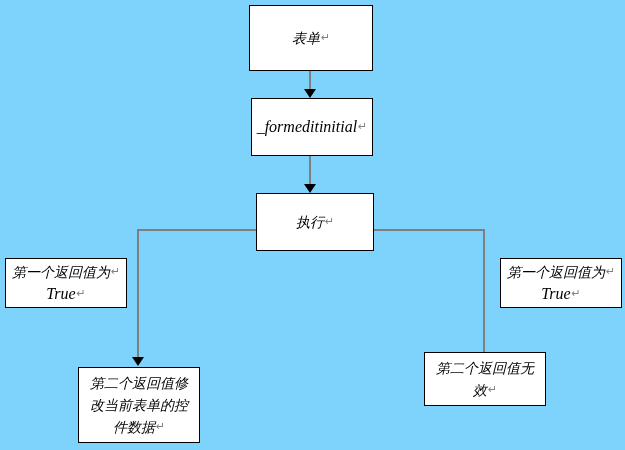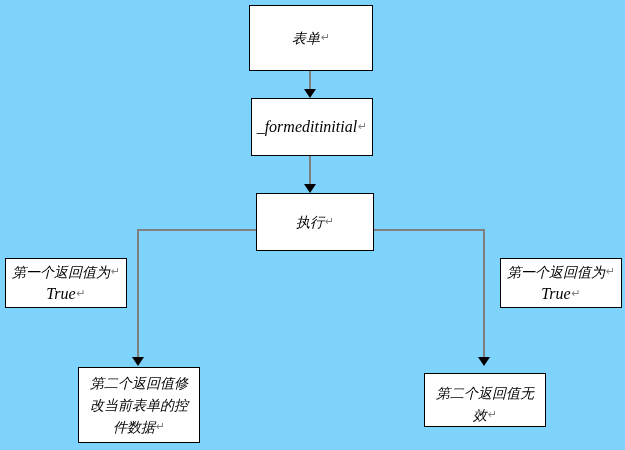--- a/index.html
+++ b/index.html
@@ -112,17 +112,17 @@
 
   <div class="node" style="left:500px; top:258px; width:122px; height:50px;">
     <span class="line"><span>第一个返回值为</span><span class="pil">↵</span></span>
     <span class="line"><span class="serif">True</span><span class="pil">↵</span></span>
   </div>
 
   <div class="node" style="left:78px; top:367px; width:122px; height:76px;">
     <span class="line wrap" style="width:108px;"><span>第二个返回值修改当前表单的控件数据</span><span class="pil">↵</span></span>
   </div>
 
-  <div class="node" style="left:424px; top:373px; width:122px; height:54px;justify-content:flex-end;">
+  <div class="node" style="left:424px; top:352px; width:122px; height:54px;">
     <span class="line wrap" style="width:108px;"><span>第二个返回值无效</span><span class="pil">↵</span></span>
   </div>
 
 </div>
 
 </body></html>

